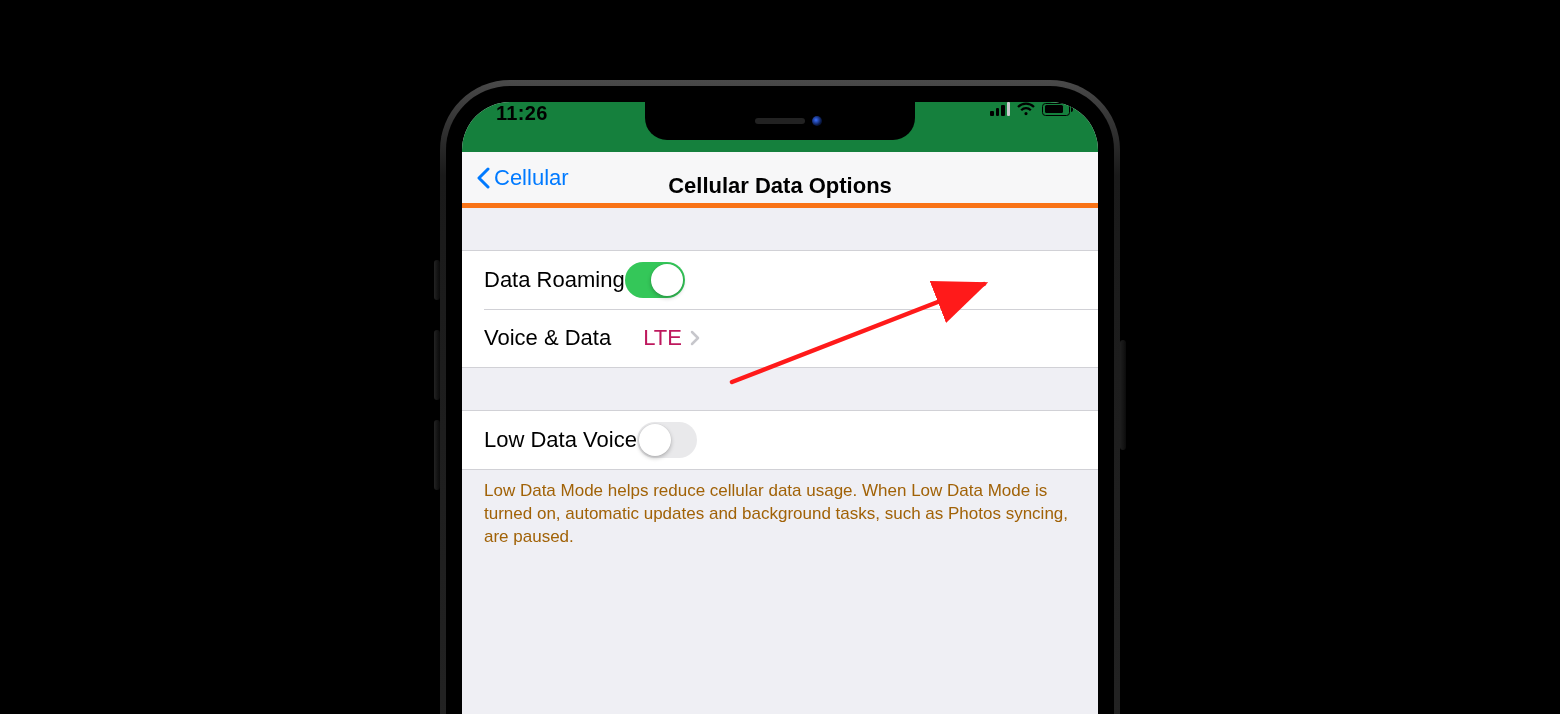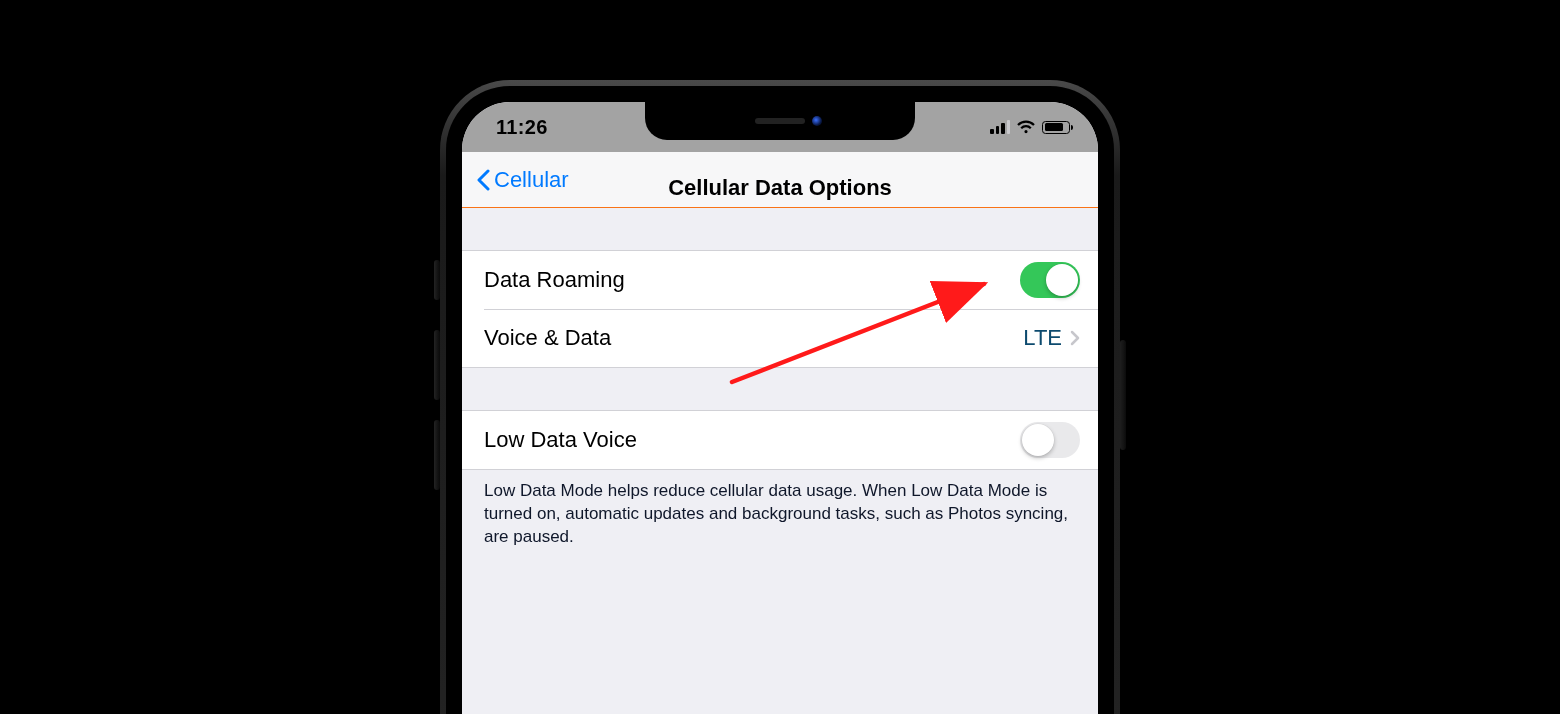--- a/index.html
+++ b/index.html
@@ -87,25 +87,25 @@
     background: radial-gradient(circle at 40% 40%, #3a6fff 0%, #0a1a4a 60%, #000 100%);
     position: absolute;
     left: 62%;
     top: 14px;
   }
 
   
   .statusbar {
     height: 50px;
     display: flex;
-    align-items: center;
+    align-items: flex-start;
     justify-content: space-between;
     padding: 0 28px 0 34px;
     color: #000;
-    background: #a3a3a3;
+    background: #15803d;
   }
   .statusbar .time {
     font-size: 20px;
     font-weight: 600;
     letter-spacing: 0.3px;
   }
   .status-right {
     display: flex;
     align-items: center;
     gap: 6px;
@@ -134,21 +134,21 @@
   }
   .battery .fill{
     position:absolute; left:1.5px; top:1.5px; bottom:1.5px; width:70%;
     background:#000; border-radius:1.5px;
   }
 
   
   .navbar {
     height: 56px;
     background: #f7f7f8;
-    border-bottom: 1px solid #f97316;
+    border-bottom: 5px solid #f97316;
     position: relative;
     display:flex;
     align-items:center;
     justify-content:center;
   }
   .navbar .back {
     position:absolute; left: 8px; top: 0; bottom:0;
     display:flex; align-items:center; gap:4px;
     color:#007aff; font-size:22px; cursor:pointer;
     padding: 0 6px;
@@ -167,31 +167,31 @@
   }
   .group-spacer { height: 42px; }
   .group {
     background: #fff;
     border-top: 0.5px solid #d1d1d6;
     border-bottom: 0.5px solid #d1d1d6;
   }
   .row {
     min-height: 58px;
     padding: 0 18px 0 22px;
-    display:flex; align-items:center; justify-content:space-between;
+    display:flex; align-items:center; 
     font-size: 22px;
     color:#000;
   }
   .row + .row { position:relative;gap:32px; }
   .row + .row::before{
     content:""; position:absolute; left:22px; right:0; top:0;
     height:0.5px; background:#d1d1d6;
   }
   .row .right { display:flex; align-items:center; gap:8px;}
-  .row .detail { color:#0c4a6e; font-size:22px; }
+  .row .detail { color:#be185d; font-size:22px; }
   .row .chevron svg{display:block;}
 
   
   .toggle {
     width: 60px; height: 36px; border-radius: 18px;
     position: relative;
     transition: background .15s;
   }
   .toggle.on { background:#34c759; }
   .toggle.off { background:#e9e9eb; }
@@ -201,21 +201,21 @@
     box-shadow: 0 2px 4px rgba(0,0,0,0.25), 0 0 0 0.5px rgba(0,0,0,0.04);
   }
   .toggle.on .knob{ right:2px; }
   .toggle.off .knob{ left:2px; }
 
   
   .footer-text {
     padding: 10px 22px 20px 22px;
     font-size: 17px;
     line-height: 1.35;
-    color:#0f172a;
+    color:#a16207;
   }
 
   
   .arrow-annotation {
     position:absolute;
     pointer-events:none;
   }
 </style>
 </head>
 <body>

